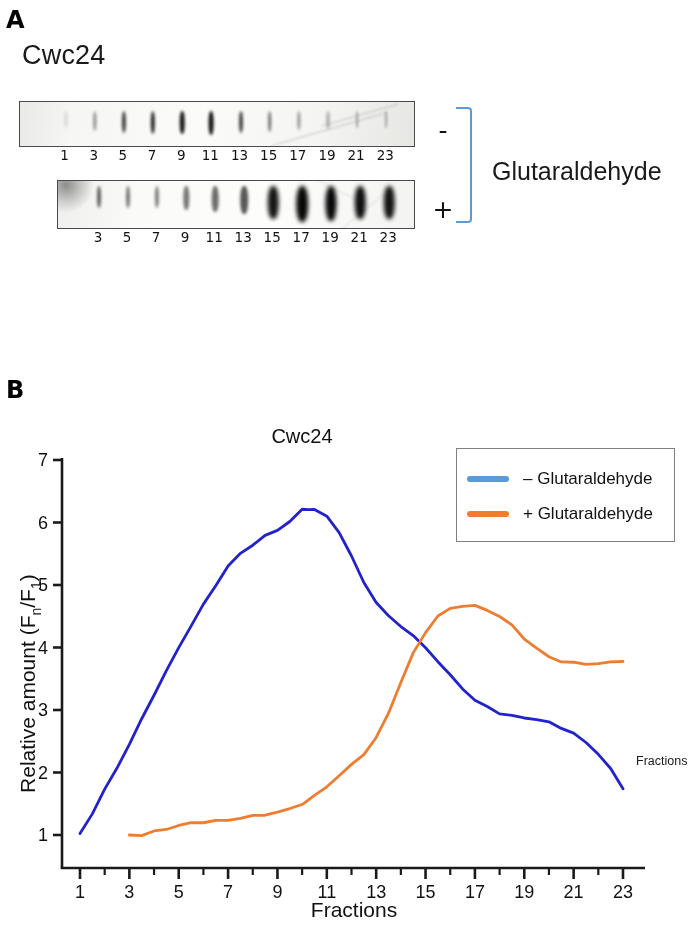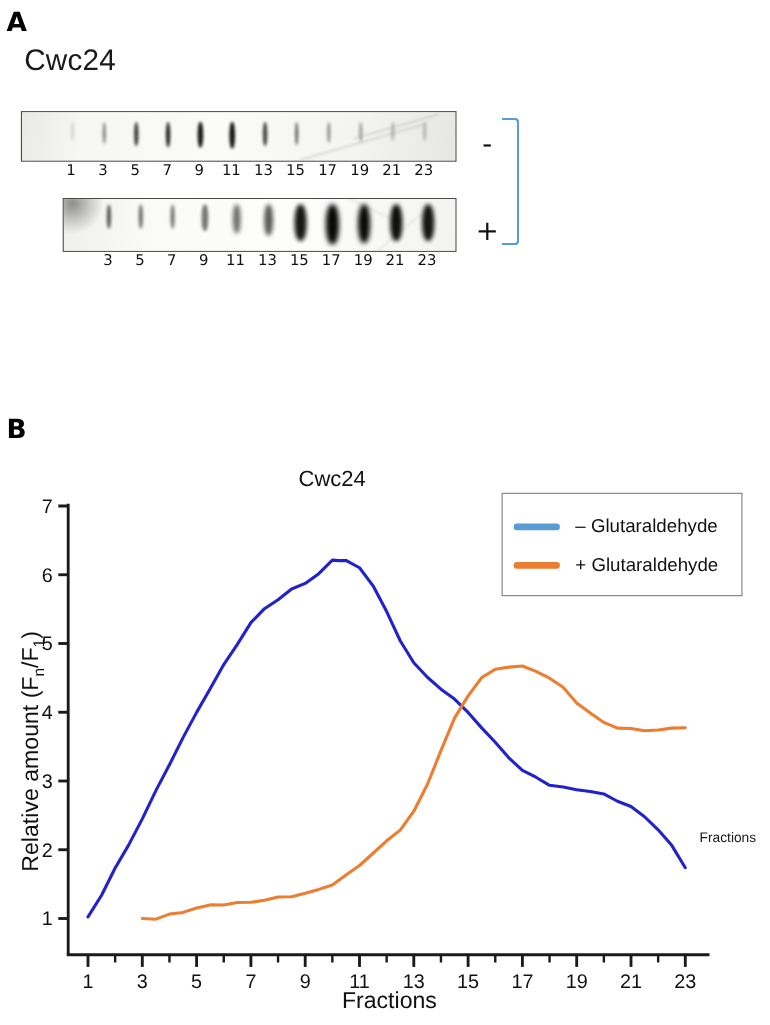--- a/index.html
+++ b/index.html
@@ -273,20 +273,21 @@
       <span style="left: 272.158px;">15</span>
       <span style="left: 301.156px;">17</span>
       <span style="left: 330.154px;">19</span>
       <span style="left: 359.152px;">21</span>
       <span style="left: 388.15px;">23</span>
     </div>
 
   <div id="sign-minus">-</div>
   <div id="sign-plus">+</div>
   <div id="glut-bracket"></div>
+  <div id="glut-label">Glutaraldehyde</div>
 </div>
 
 <div id="panel-b">
   <div class="panel-letter" id="panel-b-letter" style="left:6px;top:8px;">B</div>
 
   <div id="chart-title" class="shift">Cwc24</div>
 
   <svg id="plot-svg" width="700" height="562">
       <line x1="62" y1="88" x2="62" y2="498" stroke="#1a1a1a" stroke-width="2.6"></line>
       <line x1="60.7" y1="498" x2="645" y2="498" stroke="#1a1a1a" stroke-width="2.6"></line>

